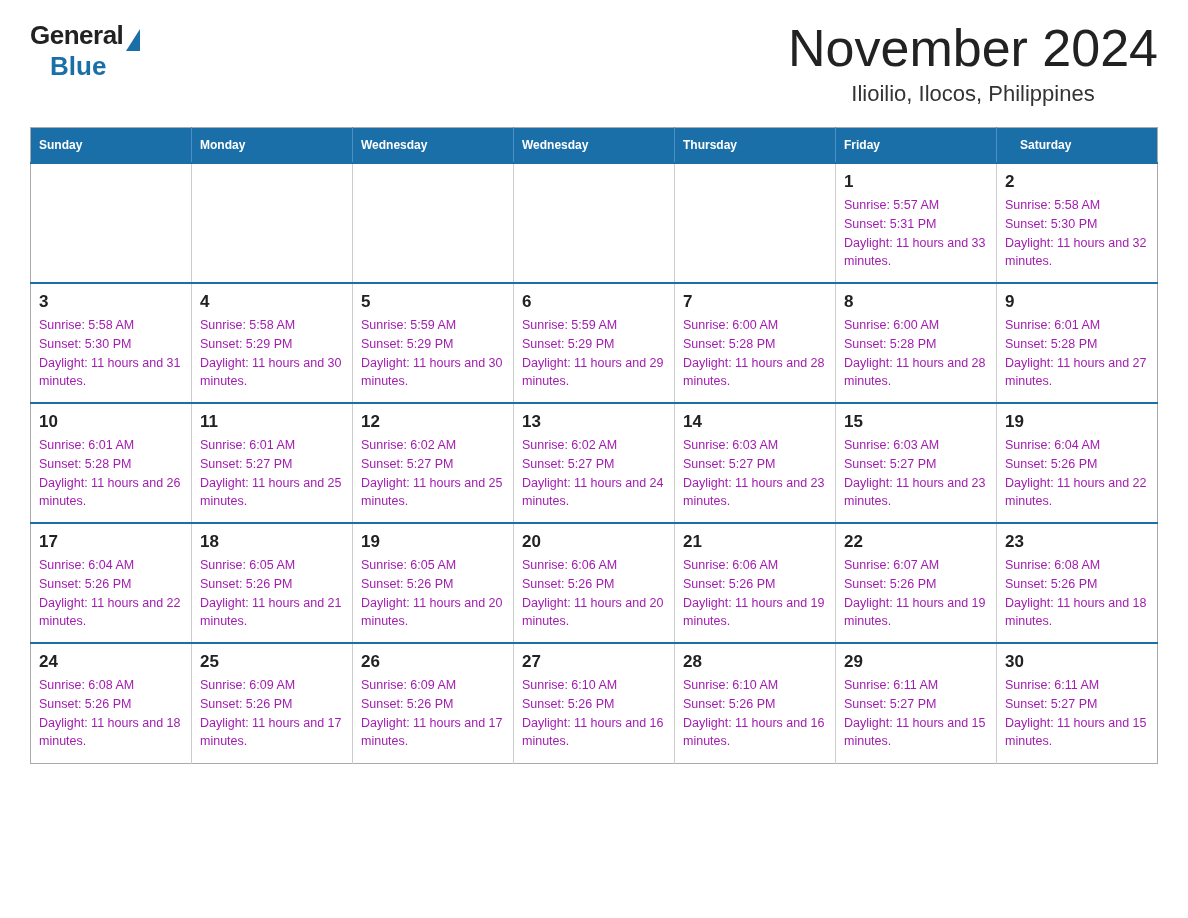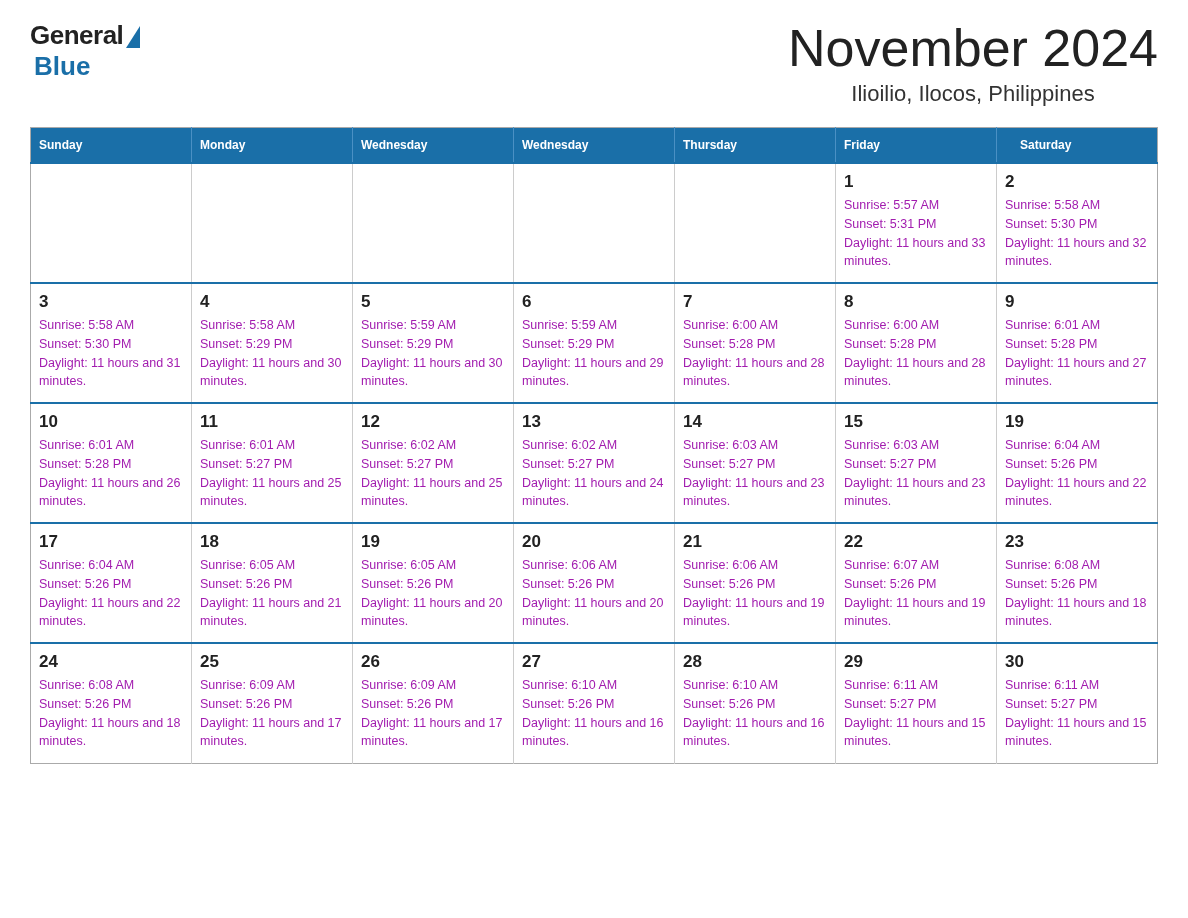--- a/index.html
+++ b/index.html
@@ -16,21 +16,21 @@
       align-items: flex-start;
       margin-bottom: 20px;
     }
     .logo {
       display: flex;
       flex-direction: column;
       align-items: flex-start;
     }
     .logo-top {
       display: flex;
-      align-items: center;
+      align-items: flex-end;
     }
     .logo-general {
       font-size: 26px;
       font-weight: bold;
       color: #222;
       letter-spacing: -0.5px;
     }
     .logo-triangle {
       width: 0;
       height: 0;
@@ -110,21 +110,21 @@
   </style>
 </head>
 <body>
 
 <div class="header">
   <div class="logo">
     <div class="logo-top">
       <span class="logo-general">General</span>
       <div class="logo-triangle"></div>
     </div>
-    <div style="display:flex; align-items:flex-start; margin-left:2px;">
+    <div style="display:flex; align-items:flex-start; margin-left:18px;">
       <span class="logo-subtitle">Blue</span>
     </div>
   </div>
   <div class="header-right">
     <div class="month-title">November 2024</div>
     <div class="location">Ilioilio, Ilocos, Philippines</div>
   </div>
 </div>
 
 <table class="calendar-table">

